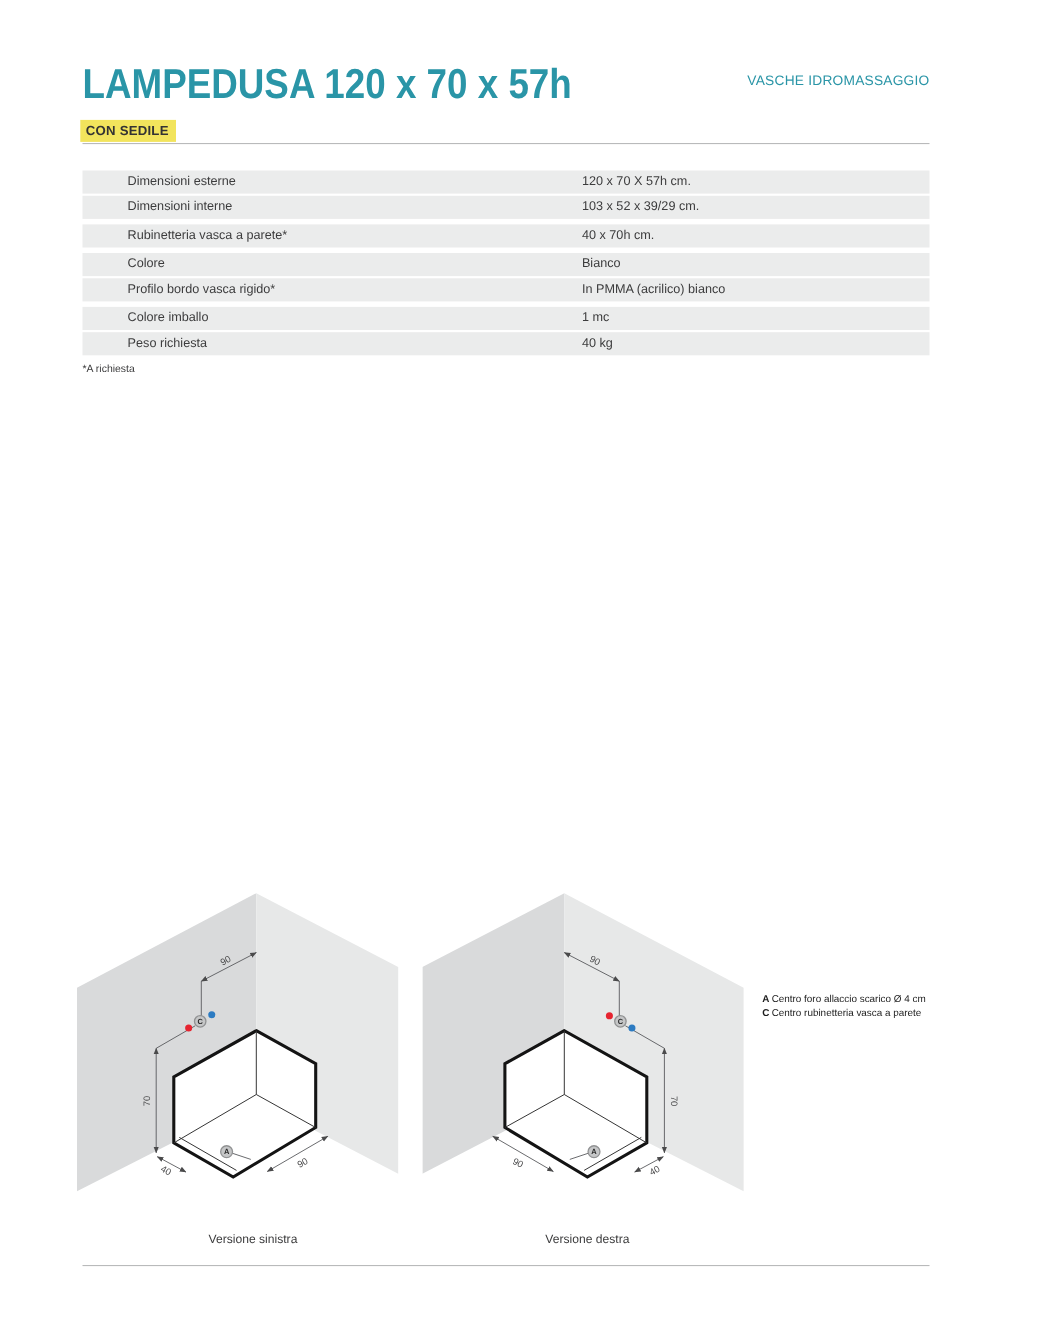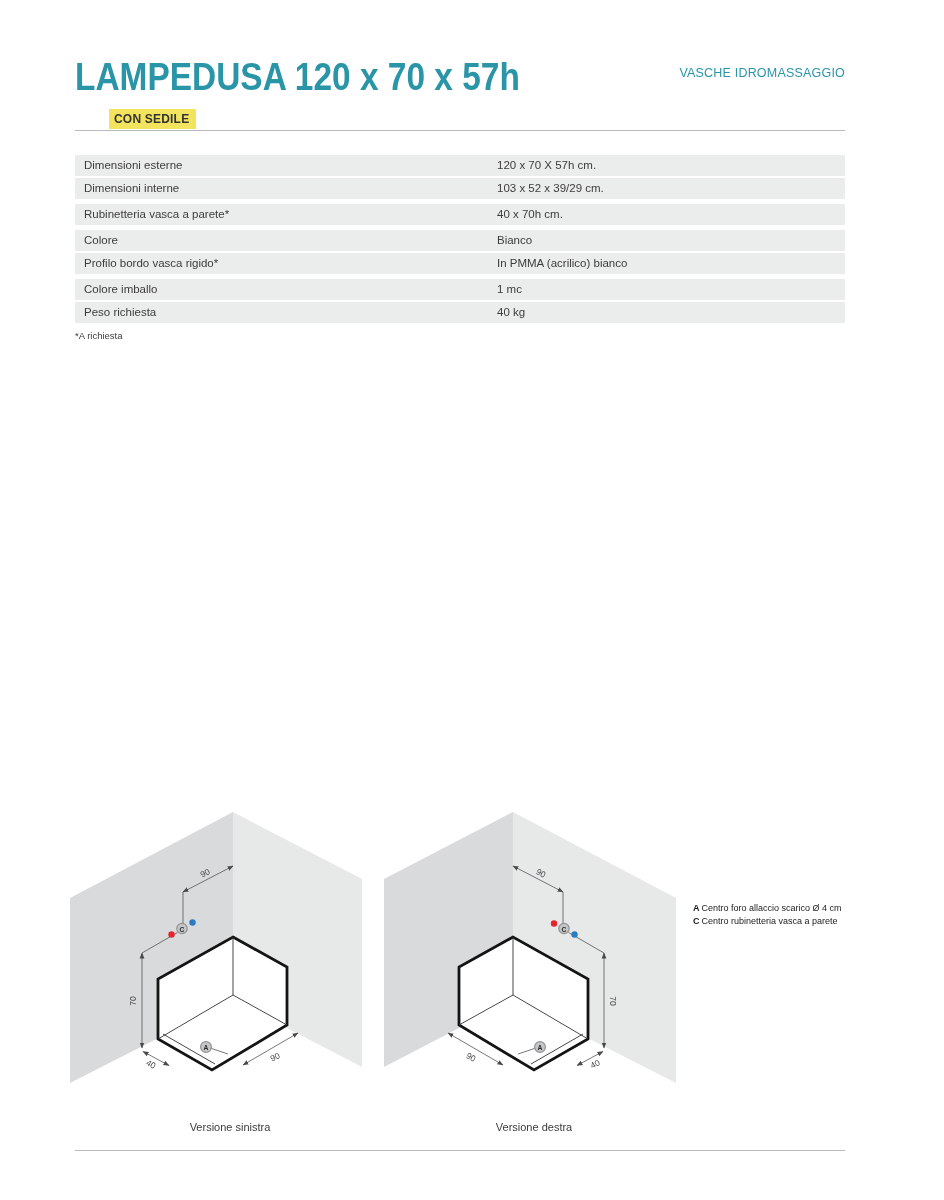--- a/index.html
+++ b/index.html
@@ -4,29 +4,29 @@
 <style>
   html,body{margin:0;padding:0;background:#fff;}
   .page{position:relative;width:944px;height:1200px;background:#ffffff;
         font-family:"Liberation Sans",sans-serif;overflow:hidden;}
 
   .title{position:absolute;left:75px;top:56px;font-size:38px;font-weight:bold;
          color:#2a95a7;white-space:nowrap;transform:scaleX(0.88);transform-origin:left top;}
   .category{position:absolute;top:66px;right:99px;font-size:12.5px;font-weight:normal;
             color:#2a95a7;letter-spacing:.2px;}
   .badge{position:absolute;left:73px;top:109px;background:#f2e45c;color:#333;
-         font-size:12px;font-weight:bold;padding:3px 7px 3px 5px;letter-spacing:.2px;margin-left:36px;}
+         font-size:12px;font-weight:bold;padding:3px 7px 3px 5px;letter-spacing:.2px;}
   .rule{position:absolute;left:75px;width:770px;height:1px;background:#b9babb;}
   .rule-top{top:130px;}
   .rule-bottom{top:1150px;}
 
   .spec{position:absolute;left:75px;top:155px;width:770px;}
   .spec-group{margin-bottom:5px;}
   .spec-row{display:flex;background:#ebecec;height:21px;line-height:21px;
-            margin-bottom:2px;font-size:11.5px;color:#3c3c3d;}
+            margin-bottom:2px;font-size:11.5px;color:#3c3c3d;padding-left:32px;}
   .spec-label{width:413px;padding-left:9px;}
   .spec-value{flex:1;}
   .footnote{position:absolute;left:75px;top:330px;font-size:9.5px;color:#3c3c3d;}
 
   .diagram{position:absolute;top:795px;}
   .diagram-left{left:70px;}
   .diagram-right{left:384px;}
   .dim-text{font-size:8.5px;fill:#4a4a4b;}
   .marker-text{font-size:6.8px;font-weight:bold;fill:#2a2a2a;}
 

